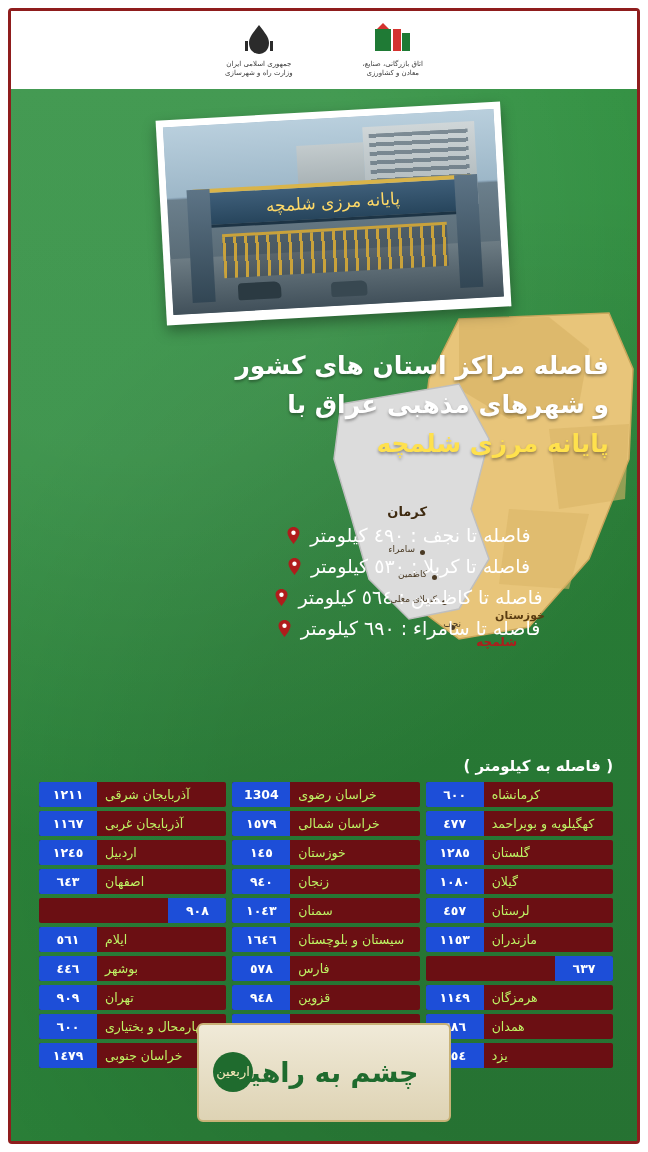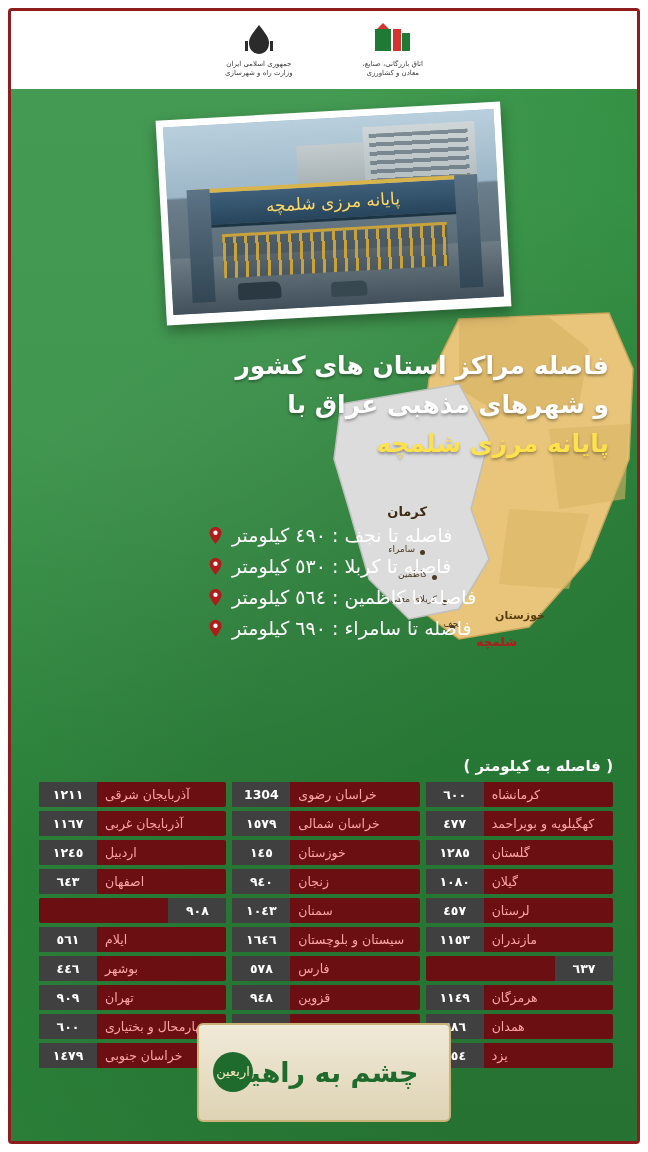--- a/index.html
+++ b/index.html
@@ -97,21 +97,21 @@
     text-shadow:0 2px 3px rgba(0,0,0,.35);
   }
   .title .l1,.title .l2{color:#ffffff;font-size:25px;font-weight:bold;display:block;}
   .title .l3{color:#ffe14d;font-size:25px;font-weight:bold;display:block;}
 
   
   .dist{
     position:absolute;right:28px;top:435px;width:400px;text-align:right;
   }
   .dist .row{
-    display:flex;flex-direction:row-reverse;align-items:center;justify-content:flex-start;
+    display:flex;flex-direction:row-reverse;align-items:center;justify-content:center;
     gap:10px;margin-bottom:9px;
   }
   .pin{width:13px;height:17px;flex:0 0 auto;display:block;}
   .dist .txt{color:#ffffff;font-size:19px;}
 
   
   .map{position:absolute;left:0;right:0;top:220px;height:360px;pointer-events:none;}
   .map-label{position:absolute;color:#3e2a10;font-size:13px;font-weight:bold;}
   .map-city{position:absolute;color:#4a3a24;font-size:9px;}
   .map-dot{position:absolute;width:5px;height:5px;border-radius:50%;background:#4a3a24;}
@@ -126,25 +126,25 @@
     position:absolute;left:28px;right:24px;top:693px;
     display:flex;flex-direction:row;gap:6px;
   }
   .col{flex:1 1 0;display:flex;flex-direction:column;gap:4px;}
   .cell{
     display:flex;flex-direction:row;align-items:stretch;height:25px;
     background:#6b0f13;border-radius:2px;overflow:hidden;
   }
   .cell .name{
     flex:1 1 auto;display:flex;align-items:center;justify-content:flex-end;
-    padding:0 8px;color:#fca5a5;font-size:12.5px;white-space:nowrap;
+    padding:0 8px;color:#bef264;font-size:12.5px;white-space:nowrap;
   }
   .cell .val{
     flex:0 0 58px;display:flex;align-items:center;justify-content:center;
-    background:#404040;color:#ffffff;font-size:12.5px;font-weight:bold;
+    background:#1d4ed8;color:#ffffff;font-size:12.5px;font-weight:bold;
   }
 
   
   .footer{
     position:absolute;left:0;right:0;bottom:14px;height:110px;
     display:flex;align-items:center;justify-content:center;
   }
   .emblem{
     width:250px;height:95px;
     background:linear-gradient(180deg,#f0ead8,#ded3b4);

